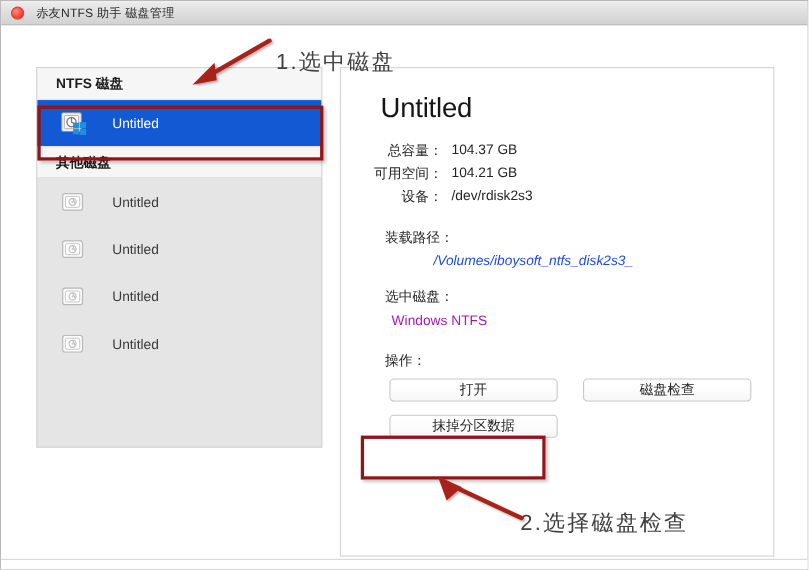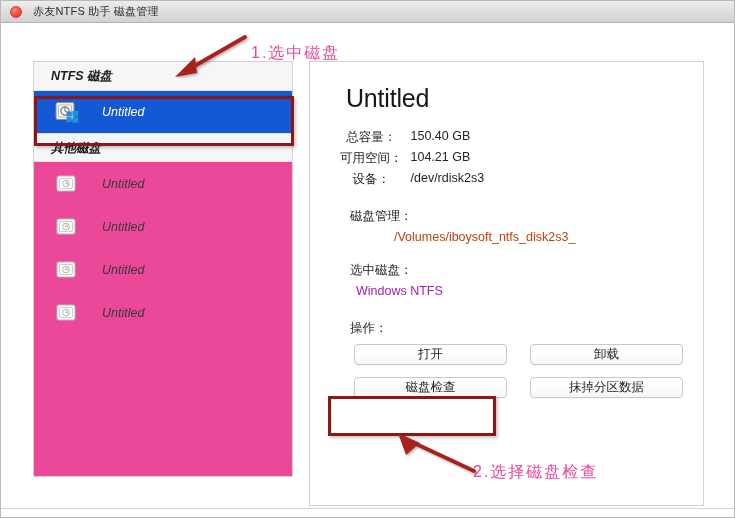--- a/index.html
+++ b/index.html
@@ -61,25 +61,24 @@
     width: 735px;
     height: 495px;
     background: #ffffff;
   }
 
   
   .left-panel {
     position: absolute;
     left: 32px; top: 37px;
     width: 260px;
-    height: 416px;
-    background: #ec4899;
+    height: 346px;
+    background: #e5e5e5;
     border: 1px solid #d2d2d2;
     box-sizing: border-box;
-    font-style: italic;
   }
   .group-header {
     height: 29px;
     line-height: 29px;
     padding-left: 17px;
     font-size: 12.5px;
     color: #1d1d1d;
     font-weight: bold;
     background: #f6f6f6;
     border-bottom: 1px solid #e2e2e2;
@@ -137,21 +136,21 @@
     margin-left: 8px;
     border-collapse: collapse;
   }
   .kv-table td {
     font-size: 12.5px;
     color: #242424;
     padding: 2px 0;
     vertical-align: top;
   }
   .kv-key {
-    text-align: center;
+    text-align: right;
     padding-right: 8px !important;
     white-space: nowrap;
   }
   .kv-val {
     white-space: nowrap;
   }
   .section {
     margin-left: 18px;
     margin-top: 18px;
   }
@@ -159,21 +158,22 @@
     font-size: 12.5px;
     color: #242424;
     margin-bottom: 5px;
   }
   .section-value {
     font-size: 12.5px;
     color: #4a4a4a;
     margin-left: 6px;
   }
   .section-value.italic {
-    color: #c2410c;
+    font-style: italic;
+    color: #1d4ed8;
     margin-left: 44px;
   }
   .section-value.grey {
     color: #a21caf;
   }
   .ops-label {
     font-size: 12.5px;
     color: #242424;
     margin: 22px 0 7px 18px;
   }
@@ -226,22 +226,22 @@
   #annot-box-disk {
     left: 33px; top: 95px;
     width: 260px; height: 50px;
   }
   #annot-box-check {
     left: 327px; top: 395px;
     width: 168px; height: 40px;
   }
   .annot-text {
     position: absolute;
-    color: #ec4899;
-    font-size: 16px;
+    color: #404040;
+    font-size: 20px;
     letter-spacing: 2px;
     white-space: nowrap;
   }
   #annot-text-1 {
     left: 250px; top: 42px;
   }
   #annot-text-2 {
     left: 472px; top: 461px;
   }
   .annot-arrow {
@@ -343,48 +343,47 @@
     </div>
 
     <div class="right-panel">
 
       <div class="disk-title">Untitled</div>
 
       <table class="kv-table">
         <tbody>
             <tr>
           <td class="kv-key">总容量：</td>
-          <td class="kv-val">150.40 GB</td>
+          <td class="kv-val">104.37 GB</td>
         </tr>
         <tr>
           <td class="kv-key">可用空间：</td>
           <td class="kv-val">104.21 GB</td>
         </tr>
         <tr>
           <td class="kv-key">设备：</td>
           <td class="kv-val">/dev/rdisk2s3</td>
         </tr>
       </tbody>
         </table>
 
       <div class="section">
-        <div class="section-label">磁盘管理：</div>
+        <div class="section-label">装载路径：</div>
         <div class="section-value italic">/Volumes/iboysoft_ntfs_disk2s3_</div>
       </div>
 
       <div class="section">
         <div class="section-label">选中磁盘：</div>
         <div class="section-value grey">Windows NTFS</div>
       </div>
 
       <div class="ops-label">操作：</div>
 
       <div class="btn-grid">
         <div class="btn">打开</div>
-        <div class="btn">卸载</div>
         <div class="btn">磁盘检查</div>
         <div class="btn">抹掉分区数据</div>
       </div>
 
     </div>
 
     <div class="footer">
       <div class="footer-inner">
         
       </div>

